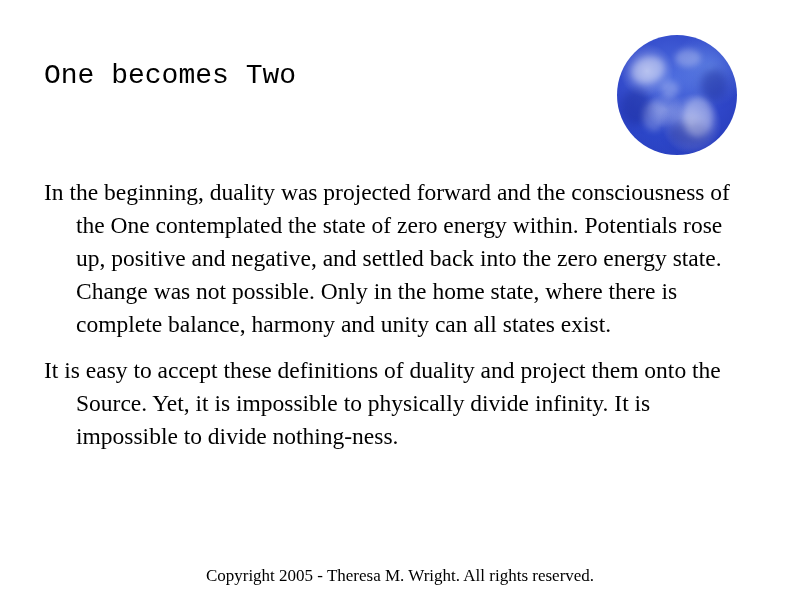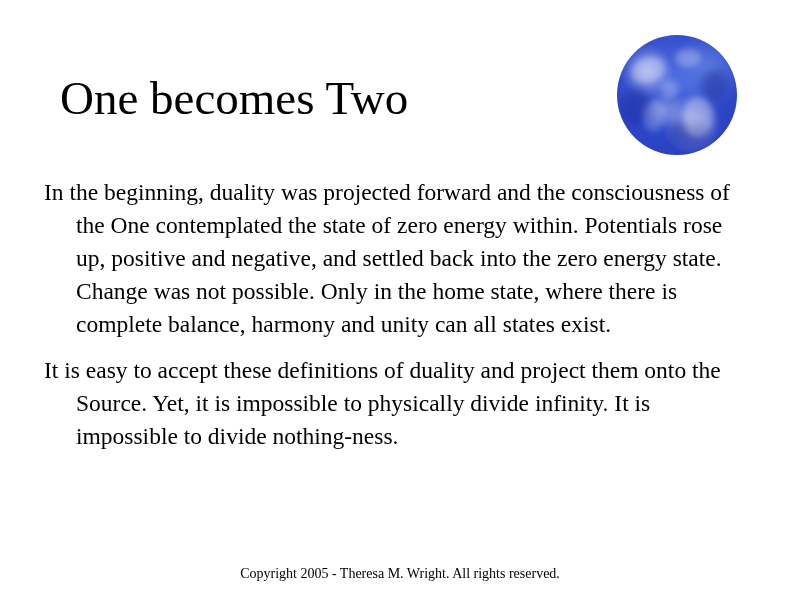--- a/index.html
+++ b/index.html
@@ -17,27 +17,28 @@
   }
   .slide {
     position: absolute;
     left: 0;
     top: 0;
     width: 800px;
     height: 600px;
   }
   .slide-title {
     position: absolute;
-    left: 60px;
+    left: 44px;
     top: 42px;
-    font-size: 47px;
+    font-size: 28px;
     line-height: 1.1;
     font-weight: normal;
     letter-spacing: 0px;
     white-space: nowrap;
+    font-family: Liberation Mono, monospace;
   }
   .sphere-graphic {
     position: absolute;
     left: 617px;
     top: 35px;
     width: 120px;
     height: 120px;
     border-radius: 50%;
     background:
       radial-gradient(circle at 62% 74%, rgba(255,255,255,0.50) 0%, rgba(255,255,255,0.0) 26%),
@@ -84,21 +85,21 @@
   }
   .para .first-line-out {
     margin-left: -32px;
   }
   .footer {
     position: absolute;
     left: 0;
     top: 566px;
     width: 800px;
     text-align: center;
-    font-size: 14px;
+    font-size: 17px;
     color: #000000;
   }
 </style>
 </head>
 <body>
 
 <div class="slide">
 
   <h1 class="slide-title">One becomes Two</h1>
 

